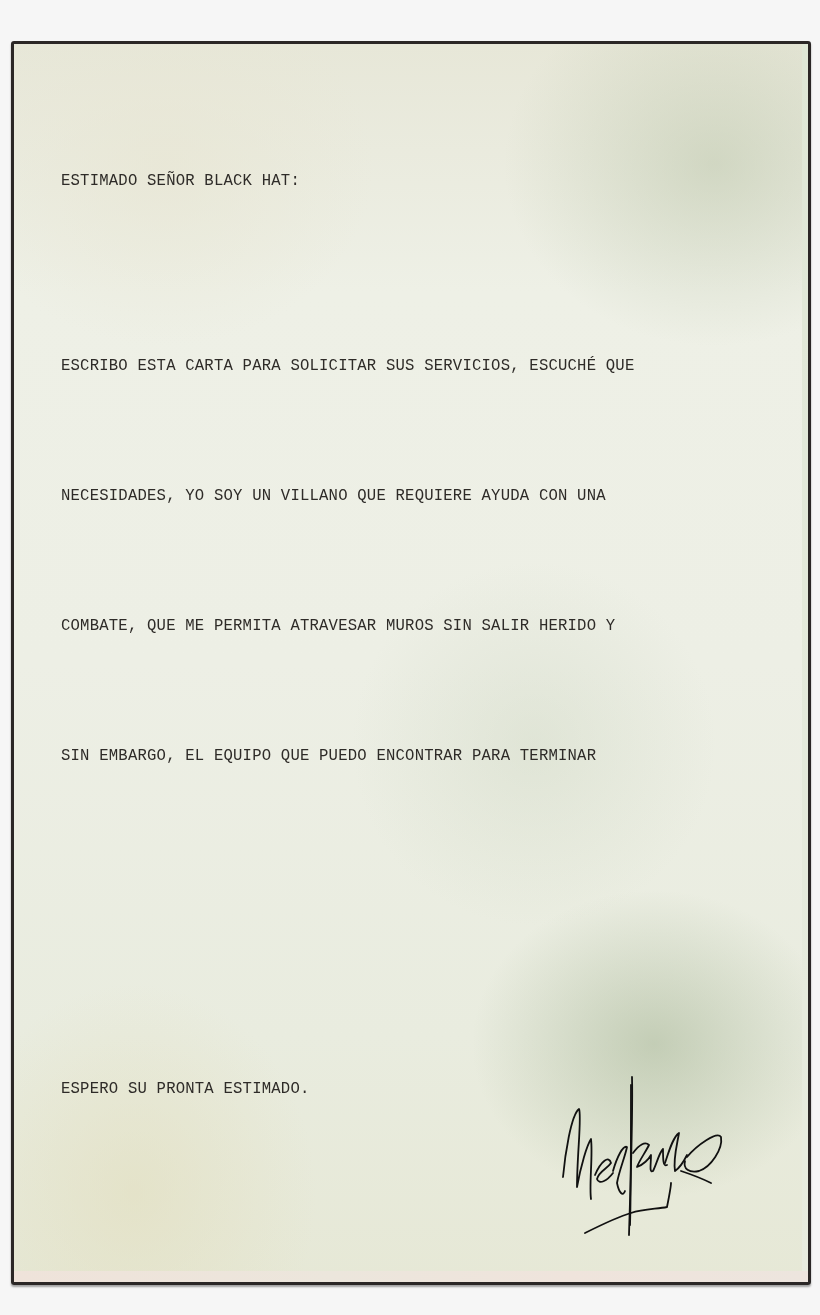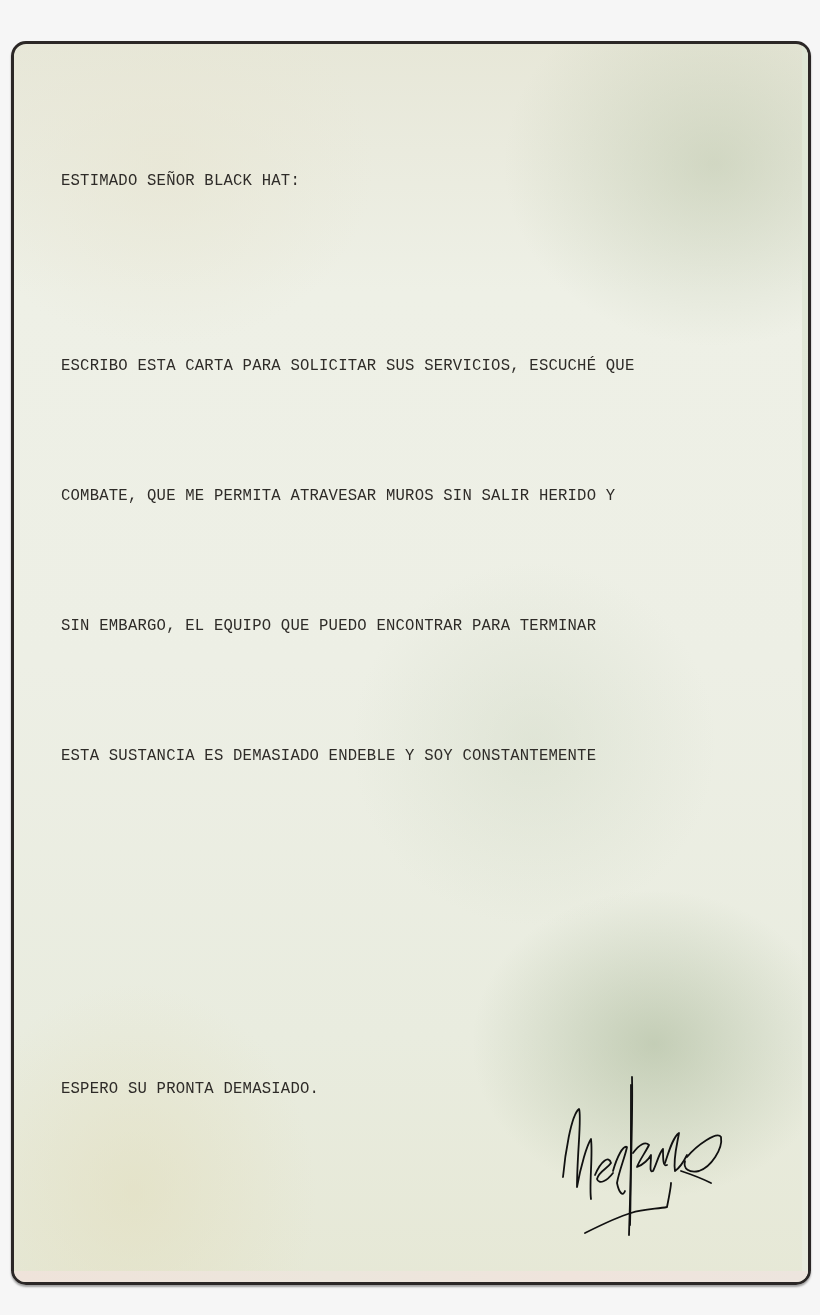--- a/index.html
+++ b/index.html
@@ -13,21 +13,21 @@
       position: relative;
       overflow: hidden;
     }
     .letter {
       position: absolute;
       left: 11px;
       top: 41px;
       width: 794px;
       height: 1238px;
       border: 3px solid #2b2726;
-      border-radius: 15px;
+      border-radius: 3px;
       box-shadow: 0 2px 2px rgba(0,0,0,0.35);
       background:
         radial-gradient(ellipse 260px 220px at 640px 1000px, rgba(150,168,132,0.45), rgba(150,168,132,0) 70%),
         radial-gradient(ellipse 300px 260px at 700px 120px, rgba(178,190,160,0.45), rgba(178,190,160,0) 70%),
         radial-gradient(ellipse 260px 300px at 120px 1150px, rgba(226,222,190,0.6), rgba(226,222,190,0) 70%),
         radial-gradient(ellipse 260px 260px at 520px 700px, rgba(200,210,188,0.35), rgba(200,210,188,0) 70%),
         radial-gradient(ellipse 300px 260px at 150px 120px, rgba(232,230,212,0.7), rgba(232,230,212,0) 70%),
         linear-gradient(180deg, #e7e7d8 0%, #eef0e6 20%, #edefe5 50%, #e9ecdf 80%, #e6e8d6 100%);
       overflow: hidden;
     }
@@ -81,36 +81,36 @@
 <body>
 
 <div class="letter">
   <div class="right-band"></div>
   <div class="bottom-band"></div>
 
   <div class="text greeting">ESTIMADO SEÑOR BLACK HAT:</div>
 
   <div class="text body-lines">
     <div>ESCRIBO ESTA CARTA PARA SOLICITAR SUS SERVICIOS, ESCUCHÉ QUE</div>
+    <div>NECESIDADES, YO SOY UN VILLANO QUE REQUIERE AYUDA CON UNA</div>
     <div>COMBATE, QUE ME PERMITA ATRAVESAR MUROS SIN SALIR HERIDO Y</div>
     <div>SIN EMBARGO, EL EQUIPO QUE PUEDO ENCONTRAR PARA TERMINAR</div>
-    <div>ESTA SUSTANCIA ES DEMASIADO ENDEBLE Y SOY CONSTANTEMENTE</div>
     
     
     
     
     
     
     
     
     
     
   </div>
 
-  <div class="text closing">ESPERO SU PRONTA DEMASIADO.</div>
+  <div class="text closing">ESPERO SU PRONTA ESTIMADO.</div>
 
   <svg class="signature" viewBox="0 0 180 170" fill="none" stroke="#111" stroke-width="1.8" stroke-linecap="round" stroke-linejoin="round">
 
     <path d="M12 102 C14 80, 20 40, 28 34 C31 40, 26 80, 26 112 C30 90, 36 70, 40 64 C42 80, 38 110, 40 124"></path>
 
     <path d="M81 2 C82 40, 80 90, 78 160"></path>
     <path d="M80 10 C80 60, 80 120, 79 150"></path>
 
     <path d="M44 100 C50 86, 58 80, 60 88 C56 94, 48 96, 46 104 C48 110, 56 106, 62 98"></path>
     <path d="M62 96 C66 82, 72 70, 76 72 C74 82, 68 96, 66 108 C68 118, 72 122, 74 116"></path>

